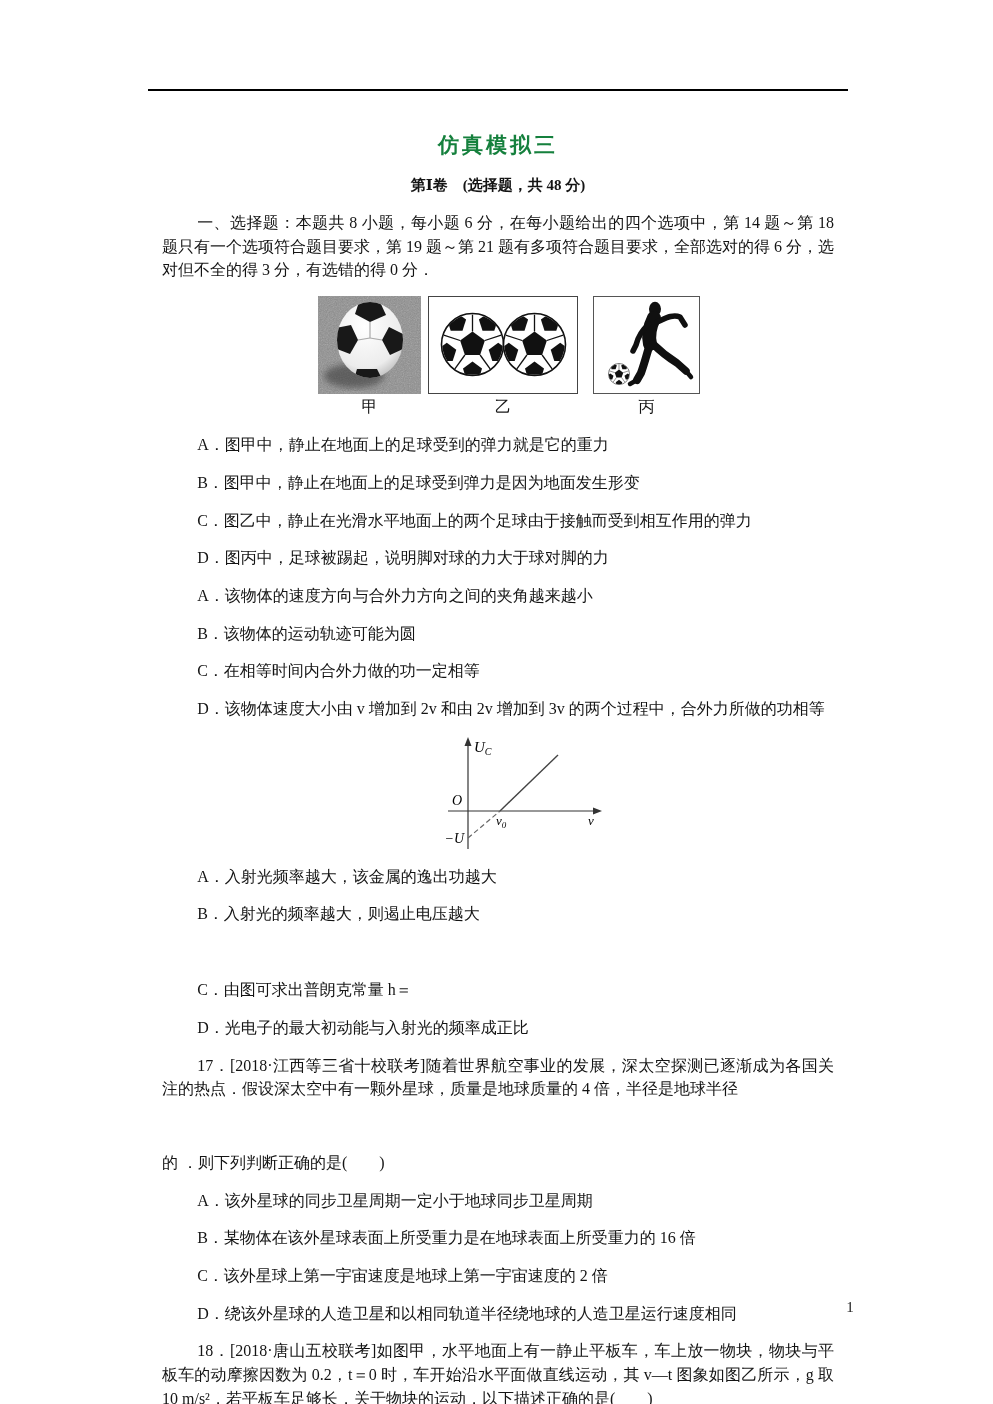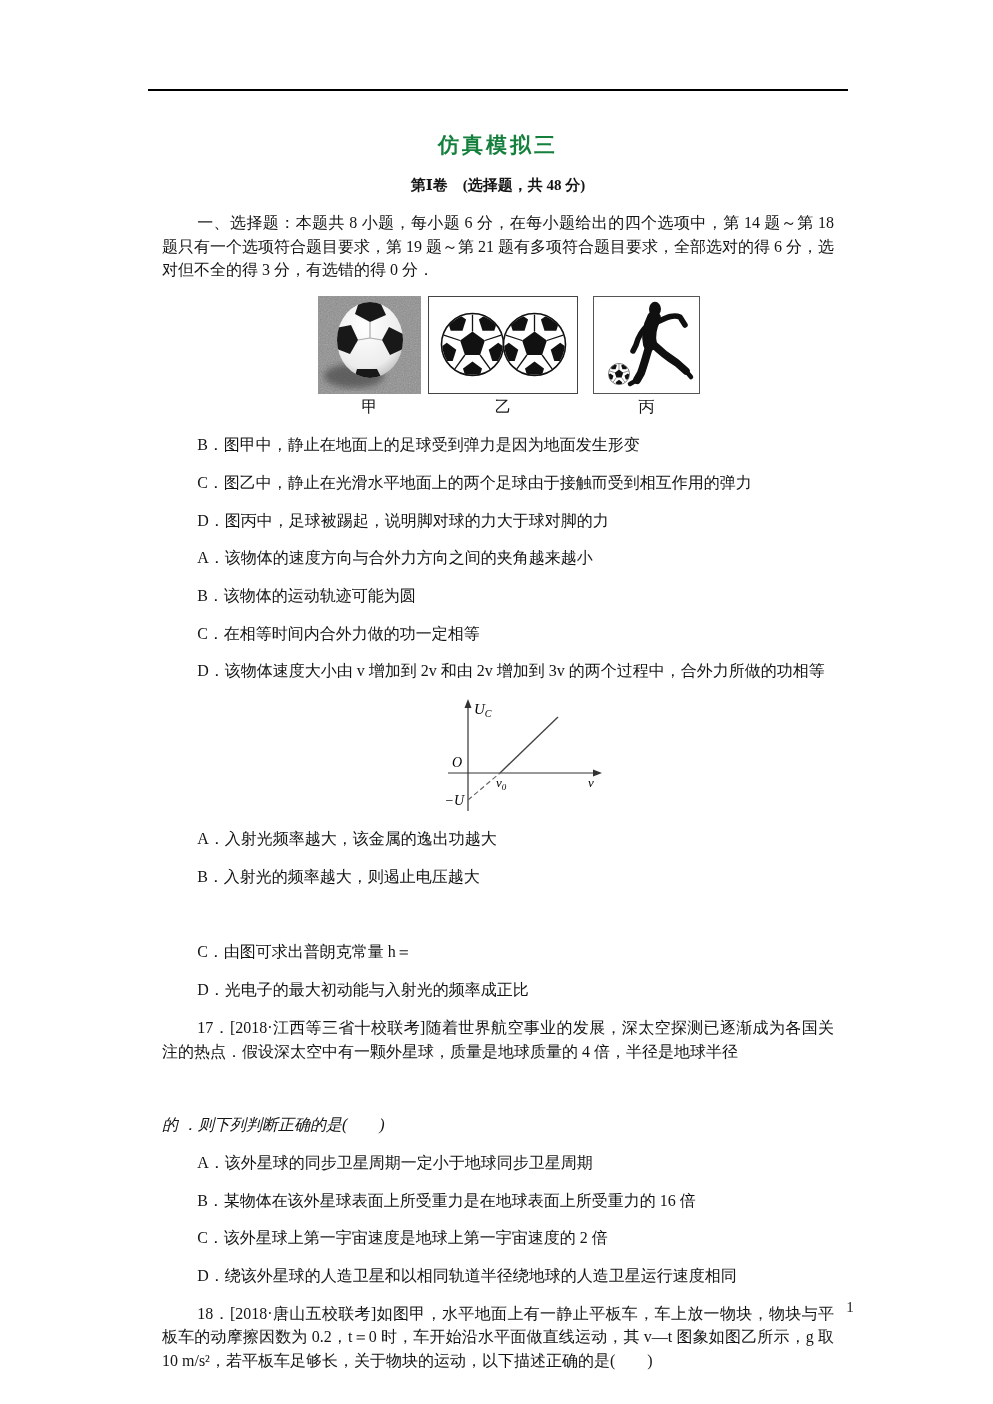--- a/index.html
+++ b/index.html
@@ -10,21 +10,21 @@
     color: #141414;
   }
   .page { position: relative; width: 993px; height: 1404px; overflow: hidden; background: #fff; }
   .top-rule { position: absolute; left: 148px; top: 89px; width: 700px; height: 0; border-top: 2px solid #000; }
   .content { position: absolute; left: 148px; top: 120px; width: 700px; font-size: 16px; line-height: 23.7px; }
 
   .title { margin: 12px 0 0; text-align: center; color: #15803d; font-size: 21px; font-weight: bold; letter-spacing: 3px; line-height: 27px; }
   .section-heading { margin: 14px 0 3px; text-align: center; font-size: 15px; font-weight: bold; line-height: 24px; }
 
   p.para { margin: 14px; text-indent: 2.2em; text-align: justify; }
-  p.noindent { text-indent: 0; font-style: italic; }
+  p.noindent { text-indent: 0; }
 
   .fig-row { display: flex; align-items: flex-start; margin: 4px 0 6px 170px; }
   .fig { text-align: center; }
   .fig + .fig { margin-left: 7px; }
   .fig.fig-bing { margin-left: 15px; }
   .fig-box { height: 98px; background: #fff; overflow: hidden; }
   .fig-jia .fig-box { width: 103px; }
   .fig-yi  .fig-box { width: 150px; border: 1.5px solid #444; }
   .fig-bing .fig-box { width: 107px; border: 1px solid #555; }
   .fig-label { line-height: 25px; font-size: 16px; }
@@ -139,20 +139,21 @@
               <path d="M55,50 C52,60 50,68 47,76 L43,83" stroke-width="8"></path>
               <path d="M43,83 L36,87" stroke-width="4.5"></path>
             </g>
             <use href="#lineball" transform="translate(25,77) scale(0.34)"></use>
           </svg>
         </div>
         <div class="fig-label">丙</div>
       </div>
     </div>
 
+    <p class="para">A．图甲中，静止在地面上的足球受到的弹力就是它的重力</p>
     <p class="para">B．图甲中，静止在地面上的足球受到弹力是因为地面发生形变</p>
     <p class="para">C．图乙中，静止在光滑水平地面上的两个足球由于接触而受到相互作用的弹力</p>
     <p class="para">D．图丙中，足球被踢起，说明脚对球的力大于球对脚的力</p>
 
     <p class="para">A．该物体的速度方向与合外力方向之间的夹角越来越小</p>
     <p class="para">B．该物体的运动轨迹可能为圆</p>
     <p class="para">C．在相等时间内合外力做的功一定相等</p>
     <p class="para">D．该物体速度大小由 v 增加到 2v 和由 2v 增加到 3v 的两个过程中，合外力所做的功相等</p>
 
     <div class="graph-wrap">

